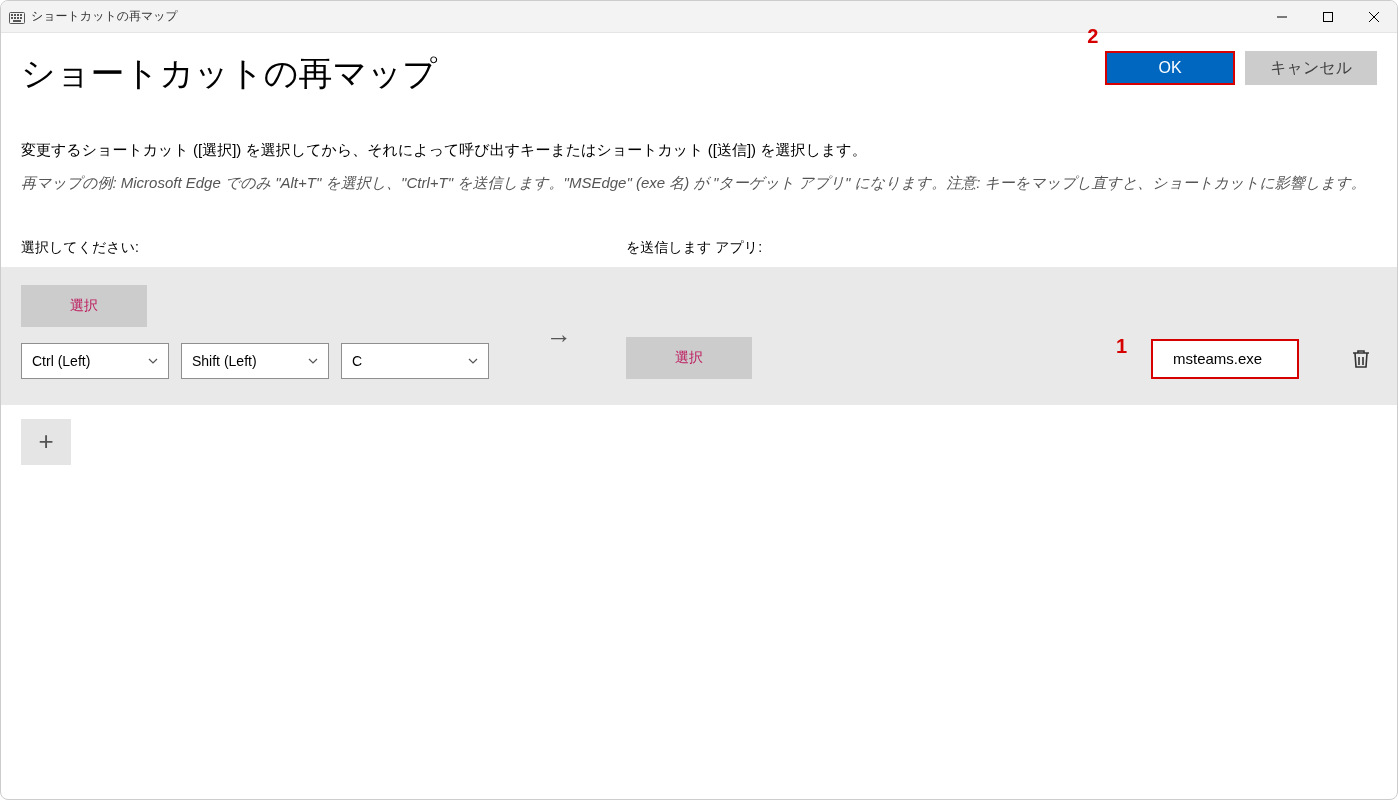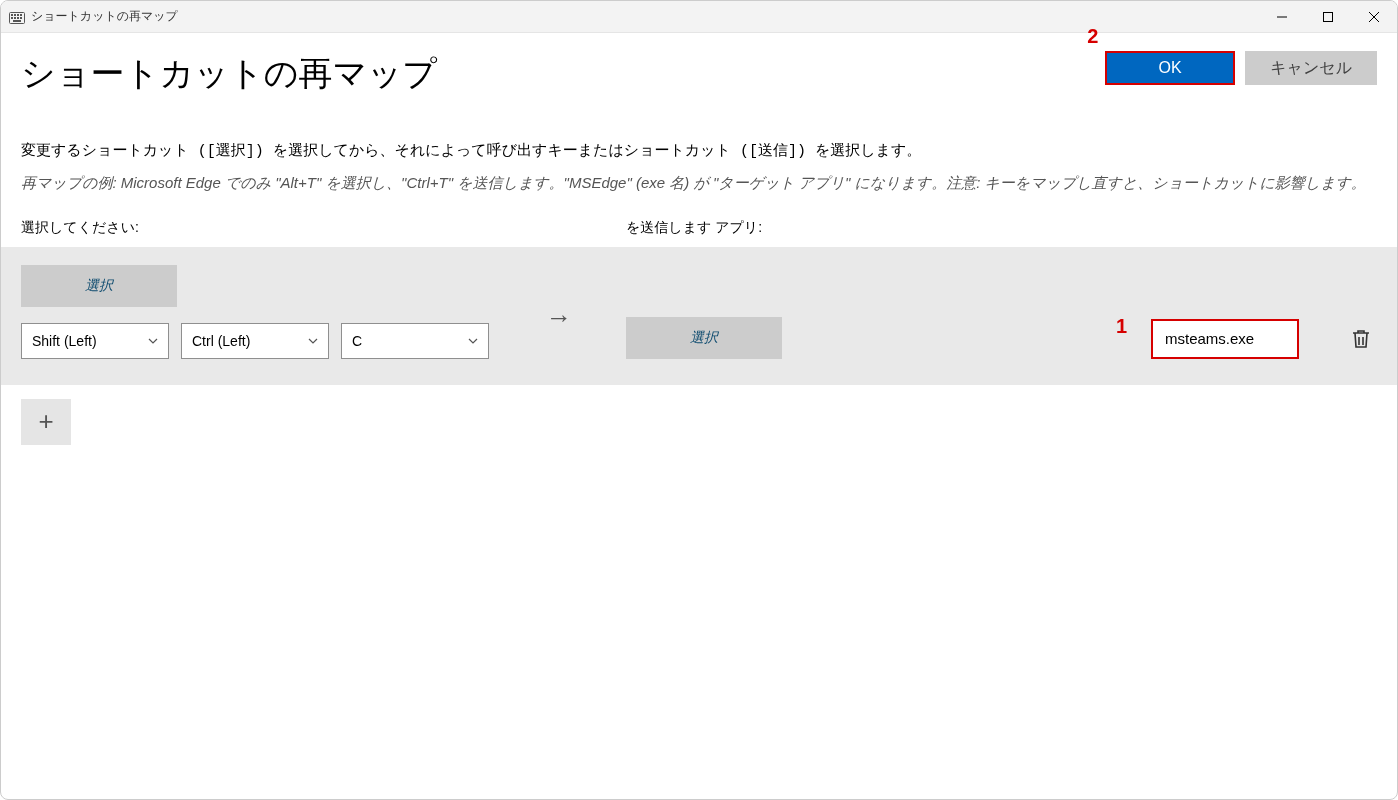--- a/index.html
+++ b/index.html
@@ -75,33 +75,32 @@
   }
   .btn-secondary {
     background: #cccccc;
     color: #404040;
     border: 1px solid #cccccc;
   }
 
   .instructions {
     margin-top: 44px;
     font-size: 15px;
-    font-family: Liberation Mono, monospace;
   }
   .example {
     margin-top: 12px;
     font-size: 15px;
     font-style: italic;
     color: #555;
     line-height: 1.5;
   }
 
   .col-headers {
     display: flex;
-    margin-top: 24px;
+    margin-top: 44px;
     font-size: 14px;
   }
   .col-select { width: 605px; }
   .col-send { width: 500px; }
   .col-target { flex: 1; }
 
   .mapping-row {
     background: #e9e9e9;
     margin: 10px -20px 0 -20px;
     padding: 18px 20px 26px 20px;
@@ -116,27 +115,26 @@
     gap: 16px;
   }
   .send-group {
     width: 500px;
     display: flex;
     flex-direction: column;
     gap: 16px;
   }
   .select-btn-row { display: flex; }
   .select-btn {
-    width: 156px; height: 42px;
+    width: 126px; height: 42px;
     background: #cccccc;
     display: flex; align-items: center; justify-content: center;
     font-size: 14px;
-    color: #0c4a6e;
-    cursor: pointer;
-    font-style: italic;
+    color: #be185d;
+    cursor: pointer;
   }
   .dropdown-row { display: flex; gap: 12px; align-items: center; }
   .dropdown {
     width: 148px; height: 36px;
     background: #fff;
     border: 1px solid #8f8f8f;
     display: flex; align-items: center;
     padding: 0 10px;
     font-size: 14px;
     cursor: pointer;
@@ -159,21 +157,21 @@
     justify-content: flex-end;
     gap: 50px;
     position: relative;
     padding-right: 4px;
   }
   .target-input {
     width: 148px; height: 40px;
     background: #fff;
     border: 2px solid #d60000;
     display: flex; align-items: center;
-    padding: 0 12px; font-size: 15px;
+    padding: 0 20px; font-size: 15px;
   }
   .trash-btn {
     width: 24px; height: 24px;
     color: #333;
     cursor: pointer;
   }
   .add-row { margin-top: 14px; }
   .add-btn {
     width: 50px; height: 46px;
     background: #e5e5e5;
@@ -239,27 +237,27 @@
     <div class="col-target">を送信します アプリ:</div>
   </div>
 
   <div class="mapping-row">
     <div class="select-group">
       <div class="select-btn-row">
         <div class="select-btn">選択</div>
       </div>
       <div class="dropdown-row">
         <div class="dropdown">
-          <span>Shift (Left)</span>
+          <span>Ctrl (Left)</span>
           <svg class="chev" viewBox="0 0 10 10">
               <polyline points="1,3 5,7 9,3" fill="none" stroke="#555" stroke-width="1.2"></polyline>
             </svg>
         </div>
         <div class="dropdown">
-          <span>Ctrl (Left)</span>
+          <span>Shift (Left)</span>
           <svg class="chev" viewBox="0 0 10 10">
               <polyline points="1,3 5,7 9,3" fill="none" stroke="#555" stroke-width="1.2"></polyline>
             </svg>
         </div>
         <div class="dropdown">
           <span>C</span>
           <svg class="chev" viewBox="0 0 10 10">
               <polyline points="1,3 5,7 9,3" fill="none" stroke="#555" stroke-width="1.2"></polyline>
             </svg>
         </div>

